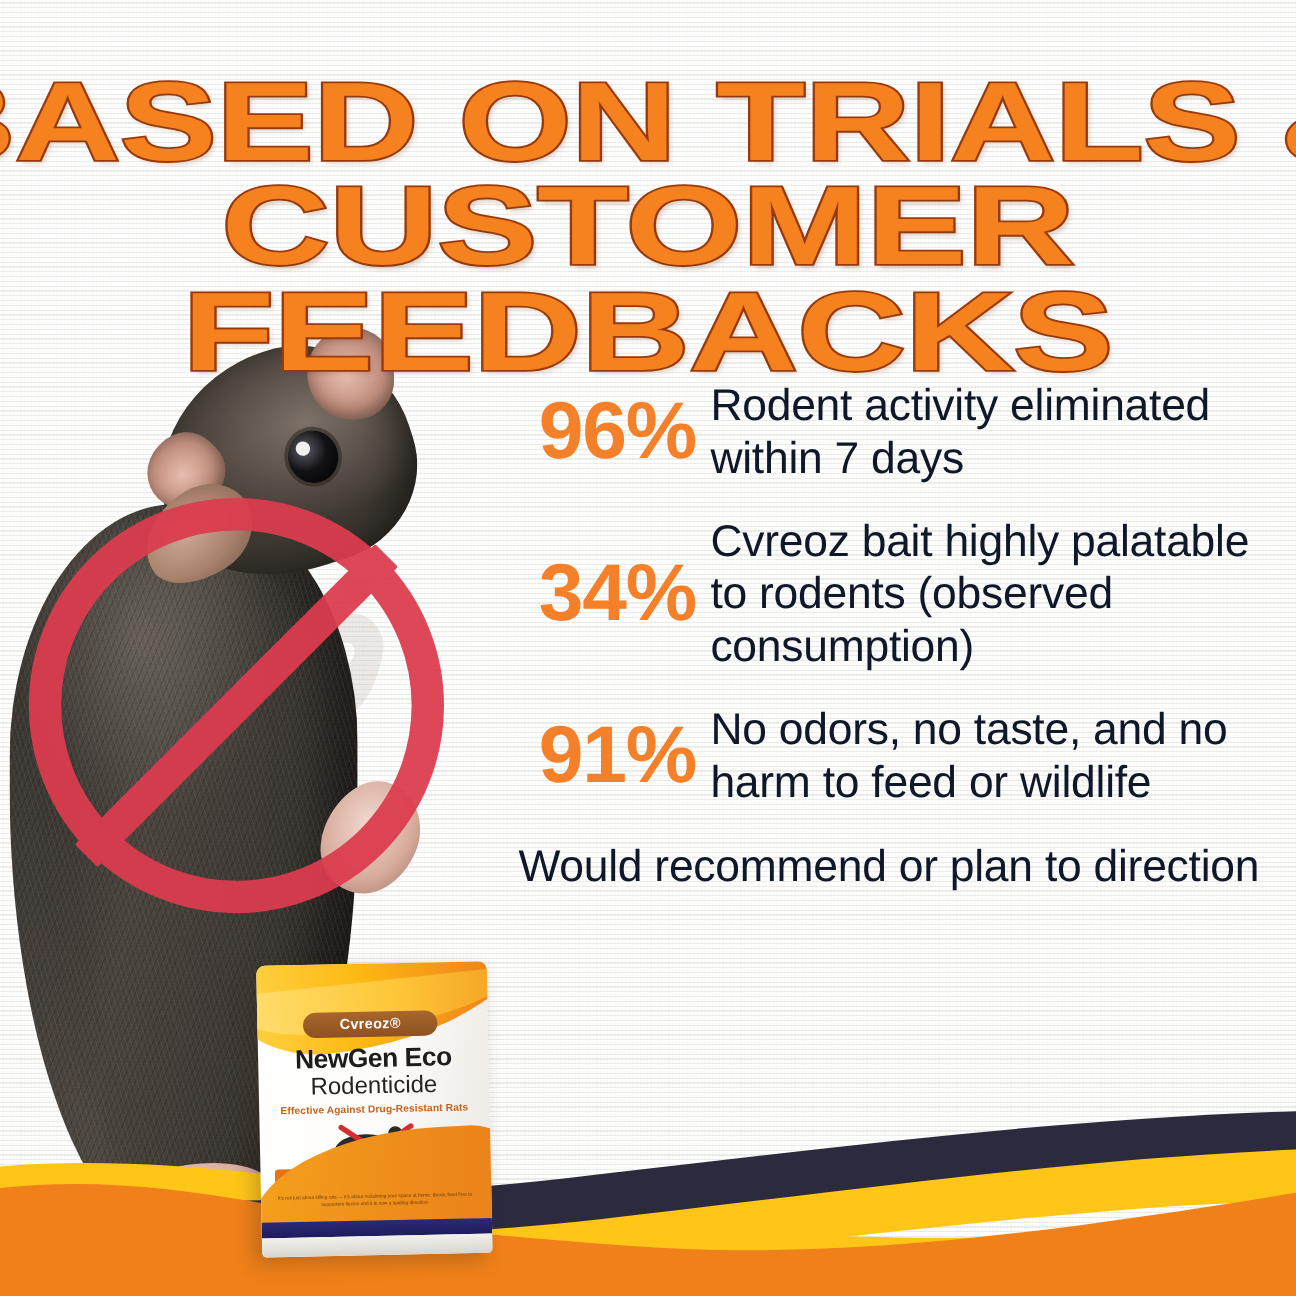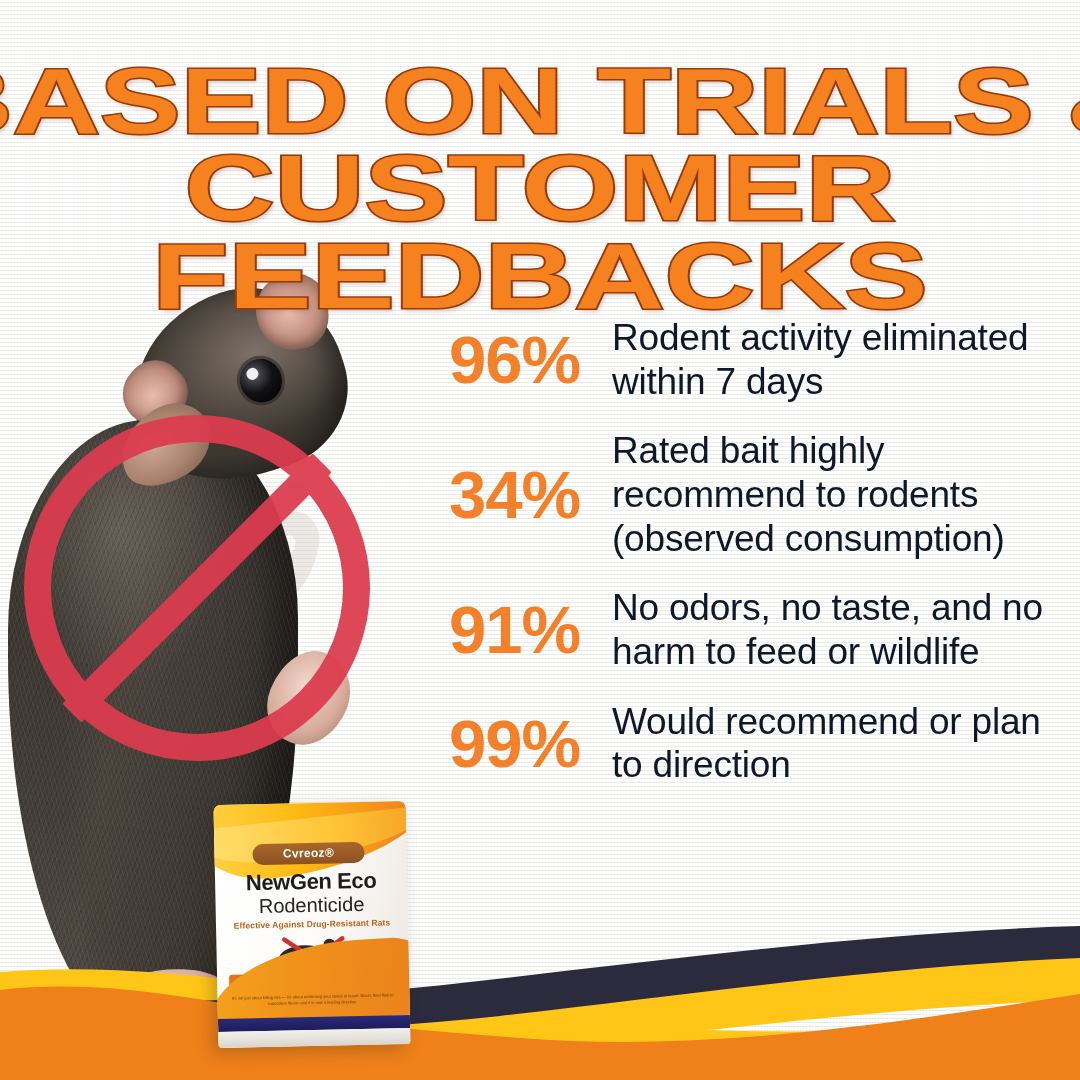--- a/index.html
+++ b/index.html
@@ -174,21 +174,20 @@
   .stats {
     position:absolute;
     left:432px; top:316px;
     width:640px;
     z-index:14;
   }
   .stat-row {
     display:flex;
     align-items:center;
     margin-bottom:26px;
-    gap:20px;
   }
   .stat-pct {
     flex:0 0 160px;
     text-align:right;
     padding-right:12px;
     color:#F5802A;
     font-size:67px;
     font-weight:700;
     line-height:1;
     letter-spacing:-1px;
@@ -361,30 +360,29 @@
 
   <div class="stats">
 
     <div class="stat-row">
       <div class="stat-pct">96%</div>
       <div class="stat-text">Rodent activity eliminated within 7 days</div>
     </div>
 
     <div class="stat-row">
       <div class="stat-pct">34%</div>
-      <div class="stat-text">Rated bait highly recommend to rodents (observed consumption)</div>
+      <div class="stat-text">Cvreoz bait highly palatable to rodents (observed consumption)</div>
     </div>
 
     <div class="stat-row">
       <div class="stat-pct">91%</div>
       <div class="stat-text">No odors, no taste, and no harm to feed or wildlife</div>
     </div>
 
     <div class="stat-row">
-      <div class="stat-pct">99%</div>
       <div class="stat-text">Would recommend or plan to direction</div>
     </div>
 
   </div>
 
   <div class="waves">
     <svg viewBox="0 0 1080 160" preserveAspectRatio="none">
       <path fill="#FFC617" d="M0,52 C150,40 300,70 470,92 C640,114 860,120 1080,96 L1080,160 L0,160 Z"></path>
       <path fill="#2B2B3D" d="M0,96 C120,78 280,84 470,62 C680,38 880,12 1080,6 L1080,46 C880,52 690,76 480,100 C300,120 140,124 0,136 Z"></path>
       <path fill="#FFC617" d="M0,124 C150,112 320,116 500,96 C710,72 890,46 1080,38 L1080,80 C900,86 720,110 520,130 C340,148 160,150 0,158 Z"></path>

